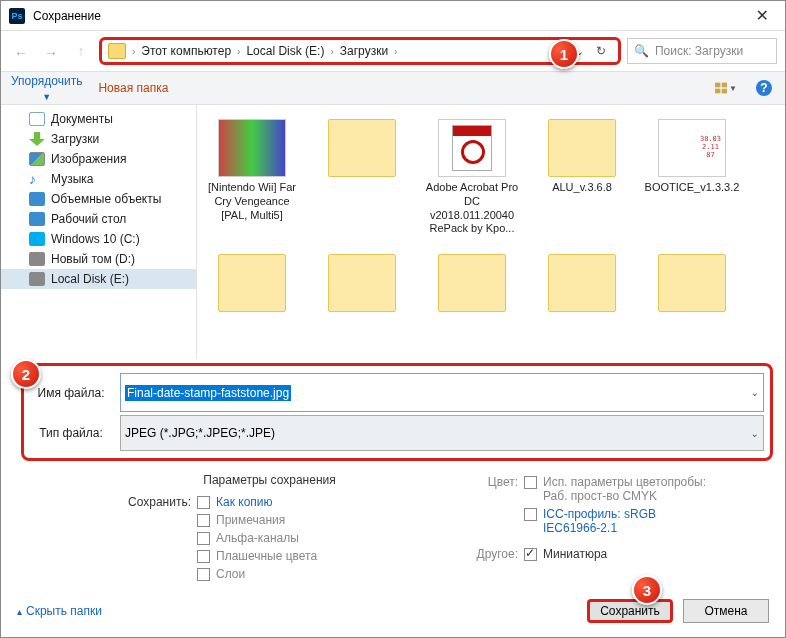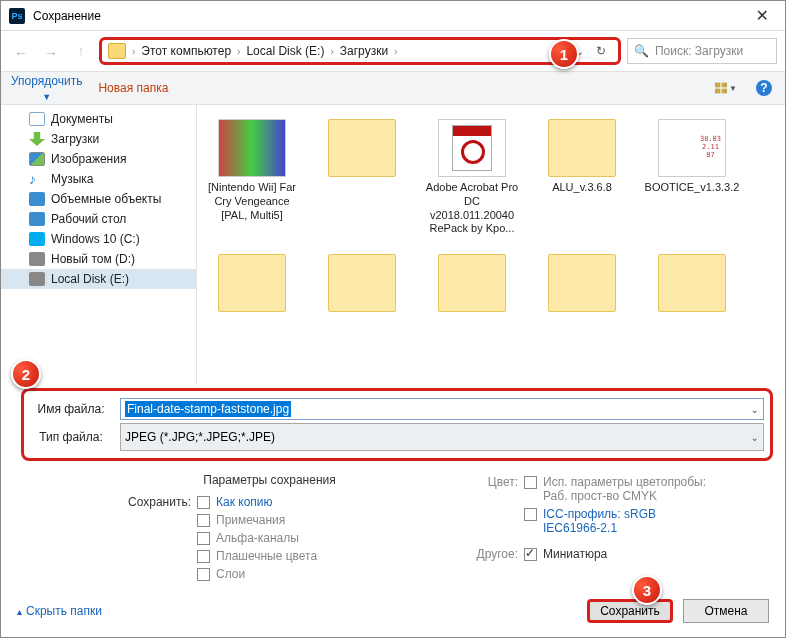--- a/index.html
+++ b/index.html
@@ -52,24 +52,24 @@
 .file-item { width:102px; display:flex; flex-direction:column; align-items:center; text-align:center; gap:4px; padding:4px 2px;}
 .file-thumb { width:68px; height:58px; background:#fff; border:1px solid #ccc; position:relative; display:flex; align-items:center; justify-content:center; font-size:9px; color:#555; overflow:hidden;}
 .file-thumb.folder { background:#fde9a8; border:1px solid #e5c558; border-radius:2px;}
 .file-label { font-size:11px; color:#222; line-height:1.25; max-height:56px; overflow:hidden;}
 
 
 .fn-area { border-top:0; padding:4px 12px 2px 20px;}
 .red-wrap { border:3px solid #d6201b; border-radius:8px; padding:4px 6px; position:relative;}
 .fn-row { display:flex; align-items:center; gap:8px; margin:3px 0;}
 .fn-label { width:82px; text-align:center; color:#222;}
-.fn-input { flex:1; height:22px; border:1px solid #7a9fd4; background:#fff; padding:0 4px; display:flex; align-items:center; position:relative;}
+.fn-input { flex:1; height:39px; border:1px solid #7a9fd4; background:#fff; padding:0 4px; display:flex; align-items:center; position:relative;}
 .fn-input .val-sel { background:#0078d7; color:#fff; padding:1px 2px;}
 .fn-input .dd-ic { margin-left:auto; color:#555; font-size:10px;}
-.ft-select { flex:1; height:28px; border:1px solid #aaa; background:#eceff2; padding:12px 4px; display:flex; align-items:center;}
+.ft-select { flex:1; height:36px; border:1px solid #aaa; background:#eceff2; padding:12px 4px; display:flex; align-items:center;}
 .ft-select .dd-ic { margin-left:auto; color:#555; font-size:10px;}
 
 
 .options { display:flex; padding:10px 40px 6px 120px; gap:30px;}
 .opt-col { flex:1;}
 .opt-title { color:#333; margin-bottom:6px;}
 .opt-row { display:flex; align-items:flex-start; gap:6px; padding:2px 0; color:#888;}
 .opt-row .lbl-r { width:70px; text-align:right; color:#333;}
 .chk { width:13px; height:13px; border:1px solid #888; background:#fff; margin-top:1px; flex-shrink:0; position:relative;}
 .chk.on::after { content:"✓"; position:absolute; top:-3px; left:0; font-size:12px; color:#333;}

